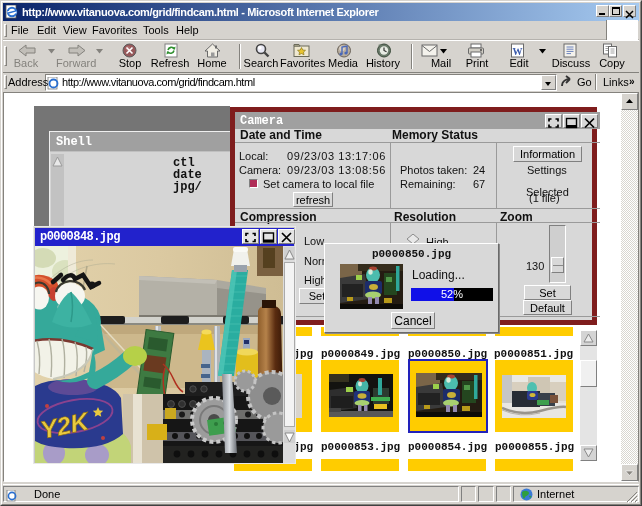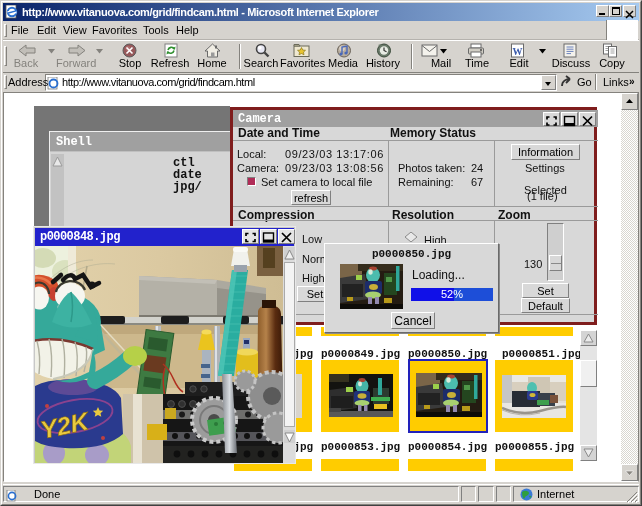--- a/index.html
+++ b/index.html
@@ -130,21 +130,21 @@
     <path d="M0 0 L7 0 L3.5 4.5 Z" fill="#000"></path>
   </svg>
 <div class="tbtxt" style="left:411px;top:57px;width:32px;margin-left:14px;">Mail</div>
 
 <svg class="abs" style="left:467px;top:43px;" width="18" height="15" viewBox="0 0 18 15">
     <rect x="4" y="1" width="10" height="4" fill="#fff" stroke="#6a6a6a" stroke-width="1"></rect>
     <rect x="1.5" y="5" width="15" height="6" rx="1" fill="#d0cdc4" stroke="#6a6a6a" stroke-width="1"></rect>
     <rect x="4" y="9" width="10" height="5" fill="#fff" stroke="#6a6a6a" stroke-width="1"></rect>
     <circle cx="14" cy="7" r="0.9" fill="#3a3a3a"></circle>
   </svg>
-<div class="tbtxt" style="left:462px;top:57px;width:30px;">Time</div>
+<div class="tbtxt" style="left:462px;top:57px;width:30px;">Print</div>
 
 <svg class="abs" style="left:510px;top:43px;" width="15" height="15" viewBox="0 0 15 15">
     <rect x="1.5" y="1" width="12" height="13" fill="#fff" stroke="#6a6a6a" stroke-width="1"></rect>
     <text x="7.5" y="11.5" text-anchor="middle" font-family="Liberation Serif" font-size="10" font-weight="bold" fill="#3a5aaa">W</text>
   </svg>
 <svg class="abs" style="left:539px;top:49px;" width="7" height="5" viewBox="0 0 7 5">
     <path d="M0 0 L7 0 L3.5 4.5 Z" fill="#000"></path>
   </svg>
 <div class="tbtxt" style="left:504px;top:57px;width:30px;">Edit</div>
 
@@ -194,21 +194,21 @@
   <div class="abs" style="left:0;top:0;width:180px;height:20px;background:#a0a0a0;border-bottom:1px solid #c0c0c0;"></div>
   <div class="abs mono" style="left:6px;top:3px;font-size:12px;font-weight:bold;color:#fff;">Shell</div>
   <div class="abs" style="left:1px;top:22px;width:13px;height:73px;background:#c2c2c2;">
     <svg width="13" height="14" viewBox="0 0 13 14" style="position:absolute;top:1px;">
         <path d="M6.5 2 L11 11 L2 11 Z" fill="#e8e8e8" stroke="#9a9a9a" stroke-width="1"></path>
       </svg>
   </div>
   <div class="abs mono" style="left:123px;top:25px;font-size:12px;font-weight:bold;line-height:12px;color:#111;white-space:pre;">ctl<br>date<br>jpg/</div>
 </div>
 
-<div class="abs" style="left:230px;top:107px;width:367px;height:218px;background:#d8d8d8;border:3px solid #7f1d1d;">
+<div class="abs" style="left:230px;top:107px;width:367px;height:218px;background:#d8d8d8;border:5px solid #7f1d1d;">
   <div class="abs" style="left:0;top:0;width:365px;height:17px;background:#a0a0a0;"></div>
   <div class="abs mono" style="left:5px;top:2px;font-size:12px;font-weight:bold;color:#fff;">Camera</div>
 
   <div class="abs raised" style="left:310px;top:2px;width:17px;height:14px;background:#d8d8d8;"><svg width="15" height="12" viewBox="0 0 15 12">
         <path d="M3 4.5 L3 2 L5.5 2 M9.5 2 L12 2 L12 4.5 M12 7.5 L12 10 L9.5 10 M5.5 10 L3 10 L3 7.5" stroke="#000" stroke-width="1.7" fill="none"></path>
       </svg></div>
   <div class="abs raised" style="left:328px;top:2px;width:17px;height:14px;background:#d8d8d8;"><svg width="15" height="12" viewBox="0 0 15 12">
         <rect x="2.5" y="1.5" width="10" height="9" fill="none" stroke="#000" stroke-width="1.4"></rect>
         <rect x="2.5" y="8" width="10" height="2.5" fill="#000"></rect>
       </svg></div>
@@ -271,21 +271,21 @@
 <div class="abs" style="left:230px;top:325px;width:367px;height:146px;background:#fff;">
 
   <div class="abs" style="left:4px;top:2px;width:78px;height:9px;background:#fc0;"></div>
   <div class="abs" style="left:91px;top:2px;width:78px;height:9px;background:#fc0;"></div>
   <div class="abs" style="left:178px;top:2px;width:78px;height:9px;background:#fc0;"></div>
   <div class="abs" style="left:265px;top:2px;width:78px;height:9px;background:#fc0;"></div>
 
   <div class="abs mono" style="left:4px;top:23px;font-size:11px;font-weight:bold;color:#111;">p0000848.jpg</div>
   <div class="abs mono" style="left:91px;top:23px;font-size:11px;font-weight:bold;color:#111;">p0000849.jpg</div>
   <div class="abs mono" style="left:178px;top:23px;font-size:11px;font-weight:bold;color:#111;">p0000850.jpg</div>
-  <div class="abs mono" style="left:272px;top:23px;font-size:11px;font-weight:bold;color:#111;">p0000851.jpg</div>
+  <div class="abs mono" style="left:256px;top:23px;font-size:11px;font-weight:bold;color:#111;padding-left:8px;">p0000851.jpg</div>
 
   <div class="abs" style="left:4px;top:35px;width:78px;height:72px;background:#fc0;"></div>
   <div class="abs" style="left:12px;top:49px;width:60px;height:44px;background:#d8d4cc;"></div>
   <div class="abs" style="left:91px;top:35px;width:78px;height:72px;background:#fc0;"></div>
   <div id="thumb1" class="abs" style="left:99px;top:49px;width:64px;height:43px;">
   <svg width="64" height="43" viewBox="0 0 64 43">
     <rect width="64" height="43" fill="#131310"></rect>
     <rect x="0" y="0" width="20" height="8" fill="#35311f"></rect>
     <polygon points="0,16 24,13 28,34 0,38" fill="#2e2e2e"></polygon>
     <rect x="2" y="22" width="22" height="12" fill="#1e1e1e"></rect>
@@ -649,21 +649,21 @@
         <rect x="35" y="33" width="4" height="10" fill="#938ab0"></rect>
     <rect x="44" y="9" width="13" height="22" fill="#24461f"></rect>
     <rect x="46" y="13" width="6" height="5" fill="#4f9848"></rect>
     <rect x="56" y="2" width="3.5" height="25" fill="#2fa89a"></rect>
     <rect x="44" y="34" width="8" height="5" fill="#b89a1a"></rect>
     <rect x="7" y="33" width="6" height="4" fill="#b89a1a"></rect>
     <rect x="0" y="40" width="63" height="5" fill="#0e0c08"></rect>
   </svg>
   </div>
   <div class="abs" style="left:87px;top:24px;font-size:12px;color:#111;">Loading...</div>
-  <div class="abs" style="left:86px;top:44px;width:82px;height:13px;background:#1d4ed8;">
+  <div class="abs" style="left:86px;top:44px;width:82px;height:13px;background:#000000;">
     <div class="abs" style="left:0;top:0;width:43px;height:13px;background:#1010e8;"></div>
     <div class="abs" style="left:0;top:0;width:82px;text-align:center;font-size:11px;color:#fff;line-height:13px;">52%</div>
   </div>
   <div class="abs raised" style="left:66px;top:68px;width:44px;height:17px;background:#d8d8d8;font-size:12px;text-align:center;line-height:16px;">Cancel</div>
 </div>
 
 <div class="abs" style="left:621px;top:93px;width:17px;height:388px;background:repeating-conic-gradient(#ffffff 0% 25%, #d9d6cf 0% 50%) 0 0/2px 2px;"></div>
 <div class="abs raised" style="left:621px;top:93px;width:17px;height:17px;background:#d6d3ce;"><svg width="15" height="15" viewBox="0 0 15 15">
       <path d="M7.5 5 L11 9 L4 9 Z" fill="#000"></path>
     </svg></div>

